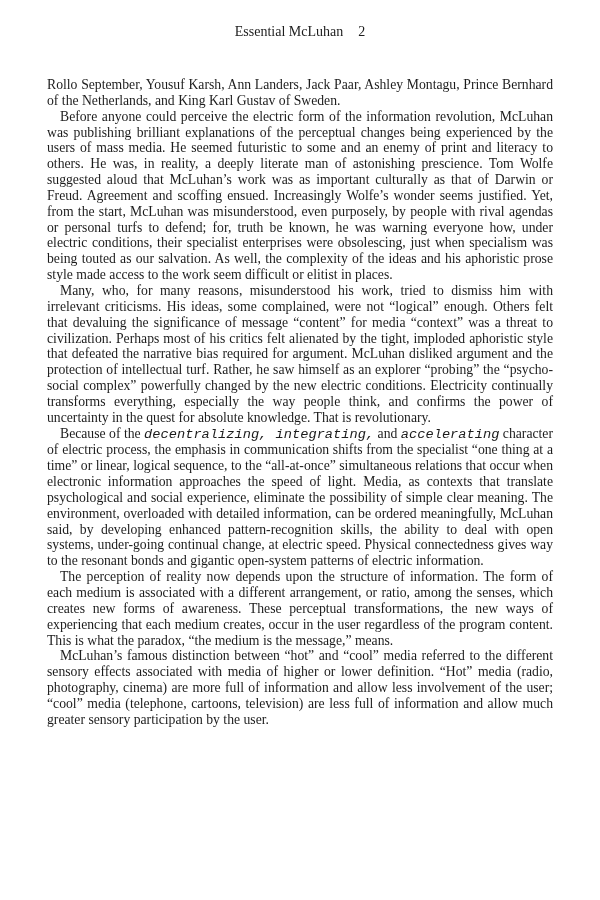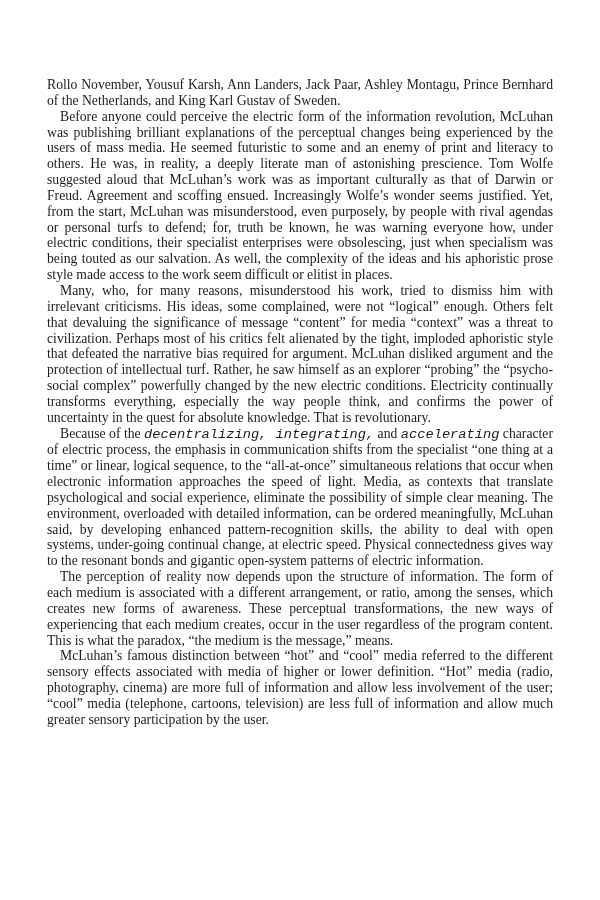--- a/index.html
+++ b/index.html
@@ -52,21 +52,24 @@
   }
   .para em {
     font-style: italic;
     font-family: Liberation Mono, monospace;
   }
 </style>
 </head>
 <body>
 
 <div class="page">
+  <div class="running-header">
+    <span>Essential McLuhan</span><span class="pagenum">2</span>
+  </div>
   <div class="body-text" id="body-text">
-      <p class="para"><span>Rollo November, Yousuf Karsh, Ann Landers, Jack Paar, Ashley Montagu, Prince Bernhard of the Netherlands, and King Karl Gustav of Sweden.</span></p>
+      <p class="para"><span>Rollo September, Yousuf Karsh, Ann Landers, Jack Paar, Ashley Montagu, Prince Bernhard of the Netherlands, and King Karl Gustav of Sweden.</span></p>
       <p class="para indent"><span>Before anyone could perceive the electric form of the information revolution, McLuhan was publishing brilliant explanations of the perceptual changes being experienced by the users of mass media. He seemed futuristic to some and an enemy of print and literacy to others. He was, in reality, a deeply literate man of astonishing prescience. Tom Wolfe suggested aloud that McLuhan’s work was as important culturally as that of Darwin or Freud. Agreement and scoffing ensued. Increasingly Wolfe’s wonder seems justified. Yet, from the start, McLuhan was misunderstood, even purposely, by people with rival agendas or personal turfs to defend; for, truth be known, he was warning everyone how, under electric conditions, their specialist enterprises were obsolescing, just when specialism was being touted as our salvation. As well, the complexity of the ideas and his aphoristic prose style made access to the work seem difficult or elitist in places.</span></p>
       <p class="para indent"><span>Many, who, for many reasons, misunderstood his work, tried to dismiss him with irrelevant criticisms. His ideas, some complained, were not “logical” enough. Others felt that devaluing the significance of message “content” for media “context” was a threat to civilization. Perhaps most of his critics felt alienated by the tight, imploded aphoristic style that defeated the narrative bias required for argument. McLuhan disliked argument and the protection of intellectual turf. Rather, he saw himself as an explorer “probing” the “psycho-social complex” powerfully changed by the new electric conditions. Electricity continually transforms everything, especially the way people think, and confirms the power of uncertainty in the quest for absolute knowledge. That is revolutionary.</span></p>
       <p class="para indent"><span>Because of the </span><em>decentralizing, integrating,</em><span> and </span><em>accelerating</em><span> character of electric process, the emphasis in communication shifts from the specialist “one thing at a time” or linear, logical sequence, to the “all-at-once” simultaneous relations that occur when electronic information approaches the speed of light. Media, as contexts that translate psychological and social experience, eliminate the possibility of simple clear meaning. The environment, overloaded with detailed information, can be ordered meaningfully, McLuhan said, by developing enhanced pattern-recognition skills, the ability to deal with open systems, under-going continual change, at electric speed. Physical connectedness gives way to the resonant bonds and gigantic open-system patterns of electric information.</span></p>
       <p class="para indent"><span>The perception of reality now depends upon the structure of information. The form of each medium is associated with a different arrangement, or ratio, among the senses, which creates new forms of awareness. These perceptual transformations, the new ways of experiencing that each medium creates, occur in the user regardless of the program content. This is what the paradox, “the medium is the message,” means.</span></p>
       <p class="para indent"><span>McLuhan’s famous distinction between “hot” and “cool” media referred to the different sensory effects associated with media of higher or lower definition. “Hot” media (radio, photography, cinema) are more full of information and allow less involvement of the user; “cool” media (telephone, cartoons, television) are less full of information and allow much greater sensory participation by the user.</span></p>
     </div>
 </div>
 
 </body></html>

